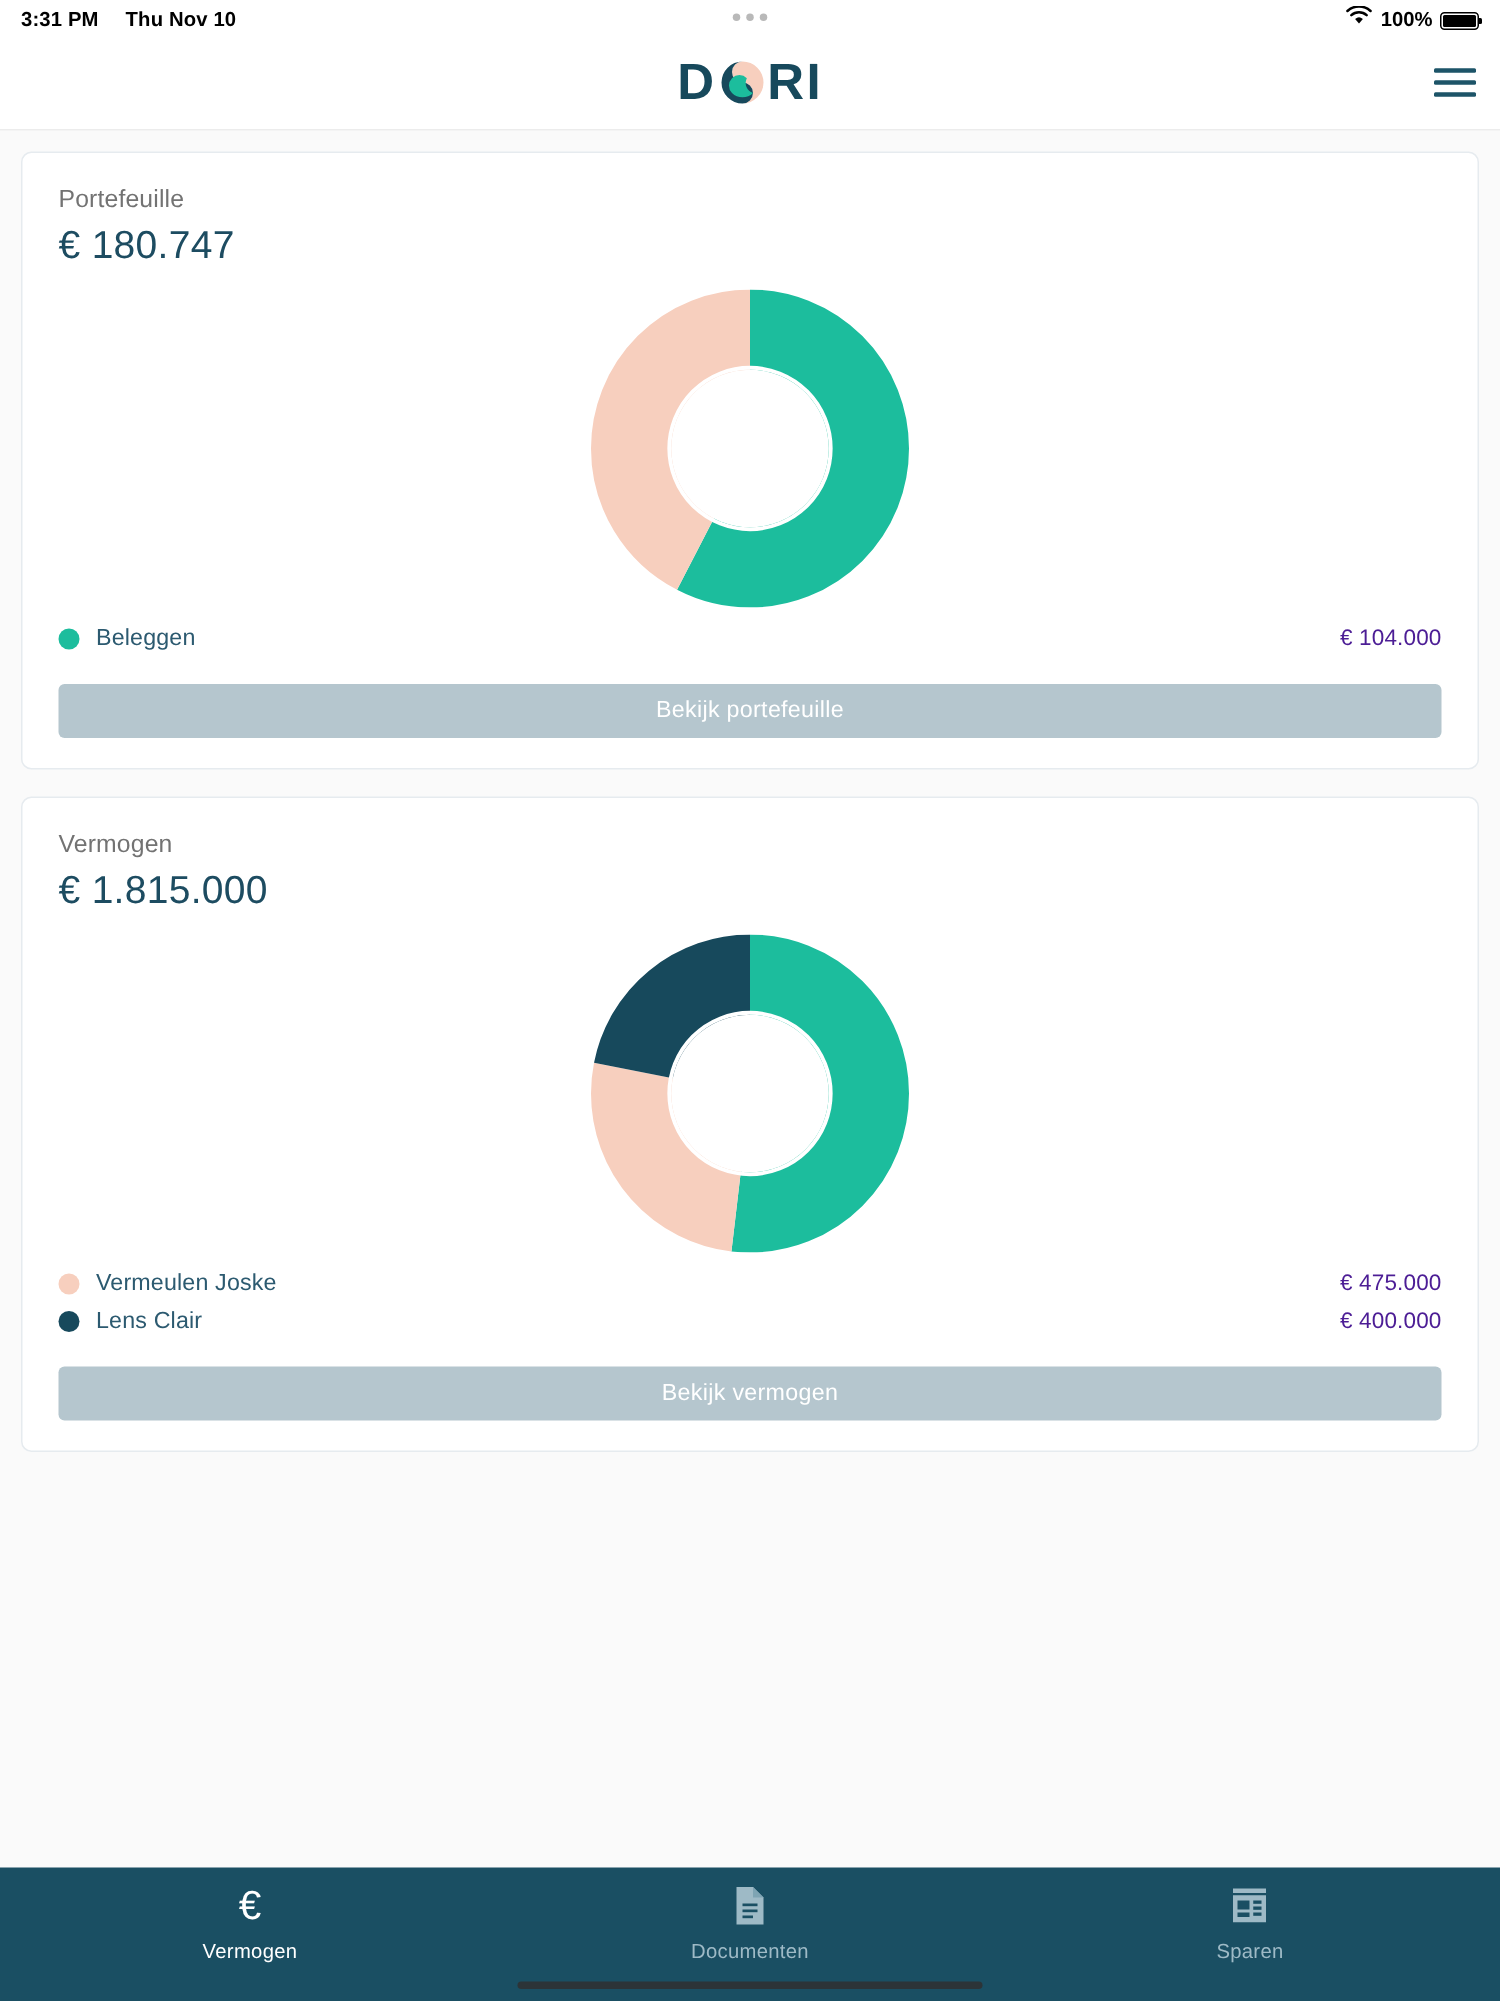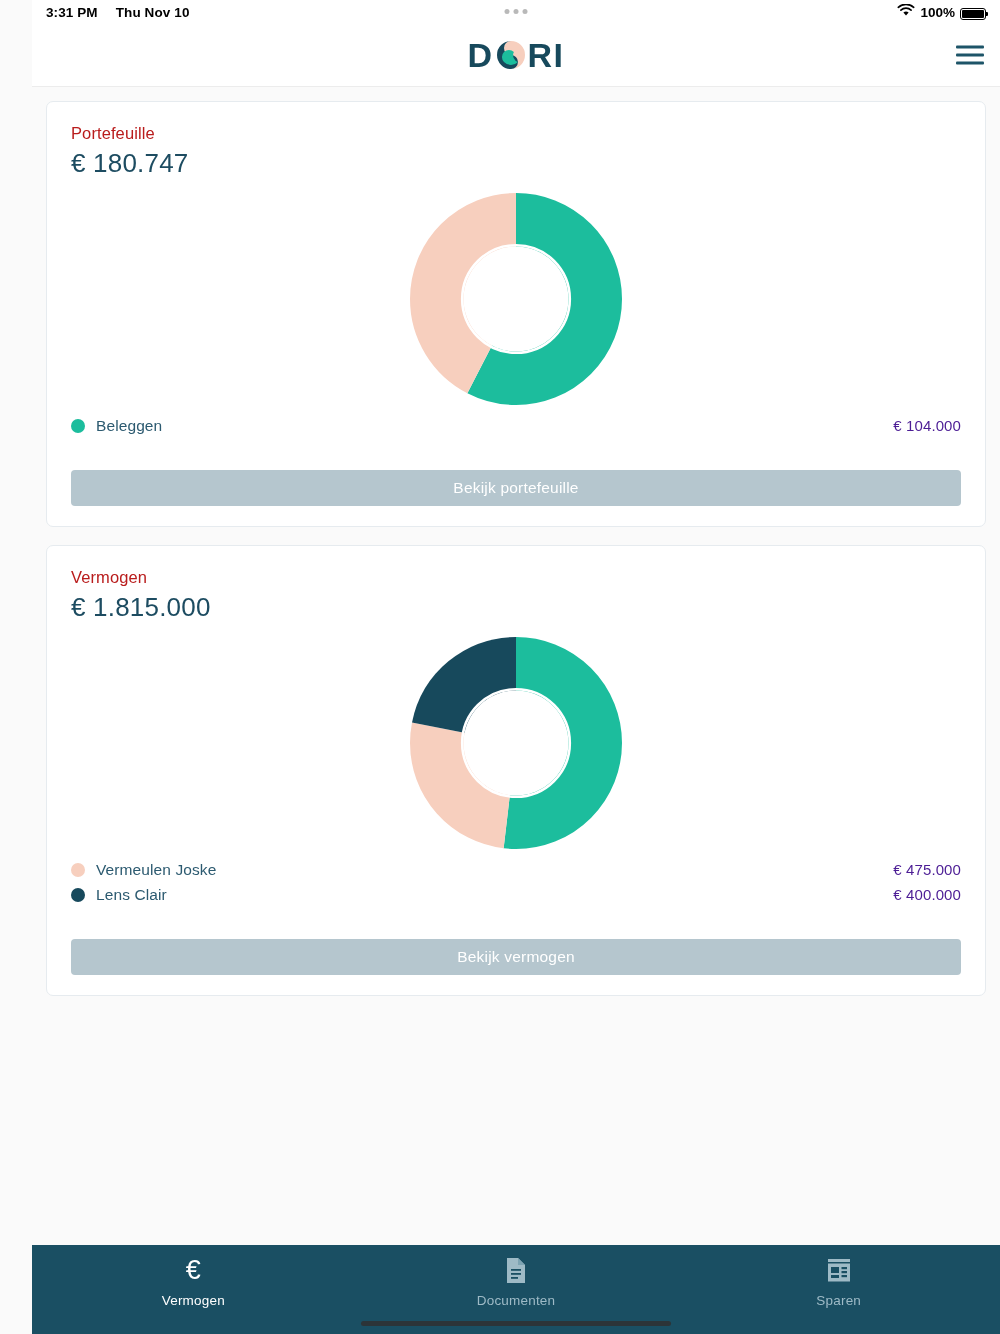--- a/index.html
+++ b/index.html
@@ -12,21 +12,20 @@
     overflow: hidden;
   }
 
   .screen {
     position: relative;
     width: 1000px;
     height: 1334px;
     background: #fafafa;
     display: flex;
     flex-direction: column;
-    padding-left: 32px;
   }
 
   
   .statusbar {
     height: 24px;
     background: #ffffff;
     display: flex;
     align-items: center;
     padding: 0 14px;
     font-size: 13.5px;
@@ -110,21 +109,21 @@
   .card {
     background: #ffffff;
     border: 1px solid #e6ebef;
     border-radius: 7px;
     padding: 22px 24px 20px 24px;
     margin-bottom: 18px;
   }
 
   .card-label {
     font-size: 16.5px;
-    color: #b91c1c;
+    color: #737373;
     margin-bottom: 5px;
     letter-spacing: 0.1px;
   }
   .card-amount {
     font-size: 26px;
     color: #1d4c61;
     font-weight: 500;
     letter-spacing: 0.2px;
   }
 
@@ -156,21 +155,21 @@
   .legend-val {
     margin-left: auto;
     font-size: 15px;
     color: #4c1d95;
     letter-spacing: 0.1px;
   }
 
   .cta {
     display: block;
     width: 100%;
-    margin-top: 32px;
+    margin-top: 18px;
     height: 36px;
     line-height: 36px;
     text-align: center;
     border: none;
     border-radius: 4px;
     background: #b5c6ce;
     color: #ffffff;
     font-size: 15.5px;
     font-family: "Liberation Sans", sans-serif;
     letter-spacing: 0.2px;

